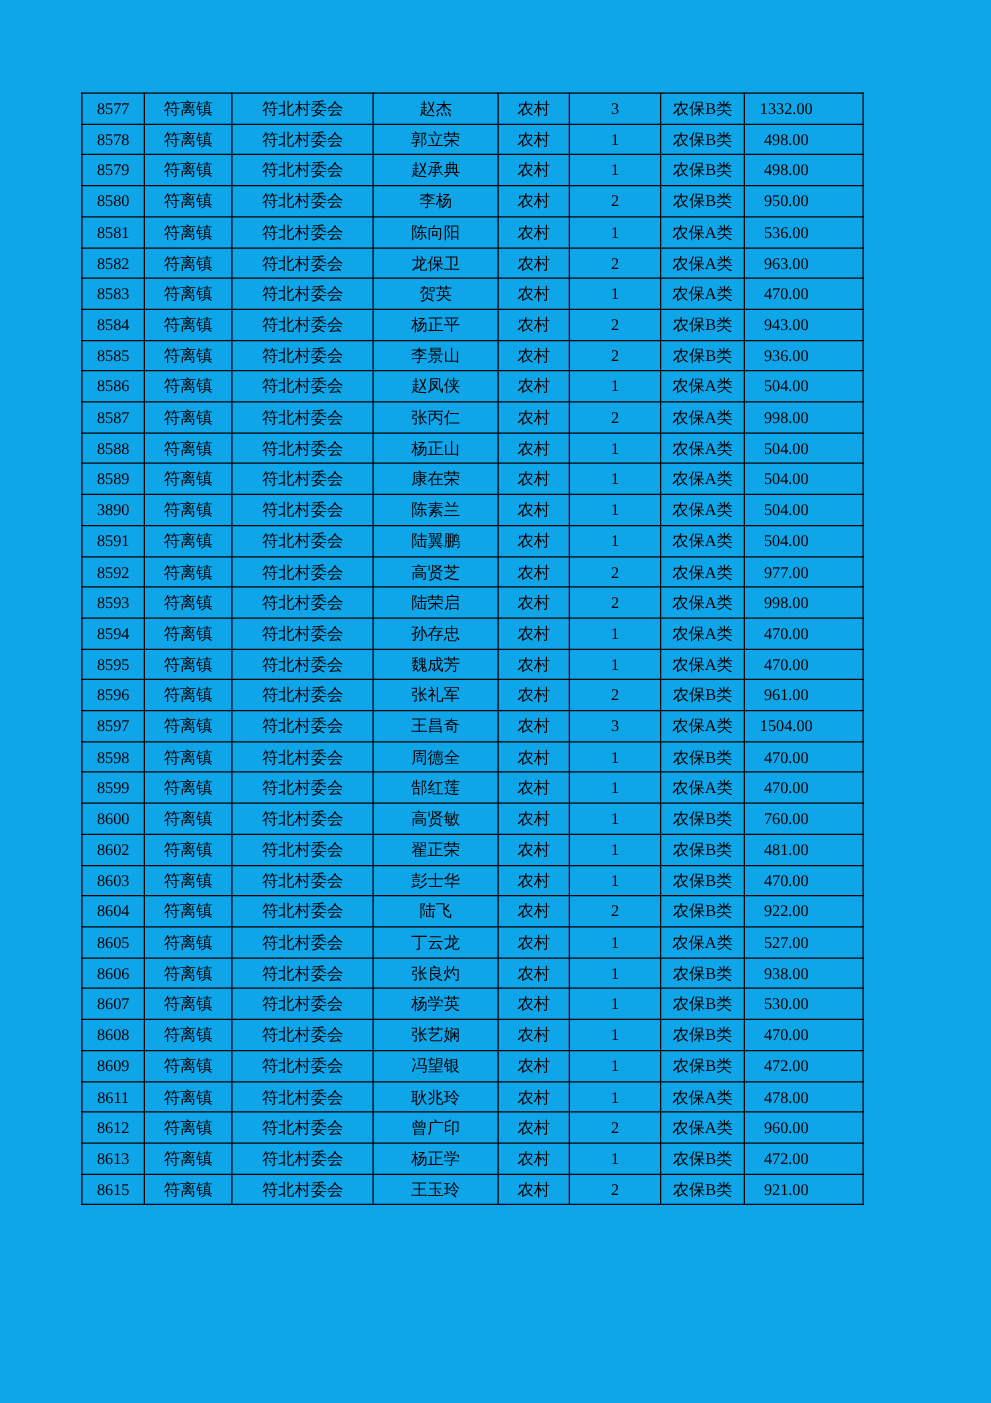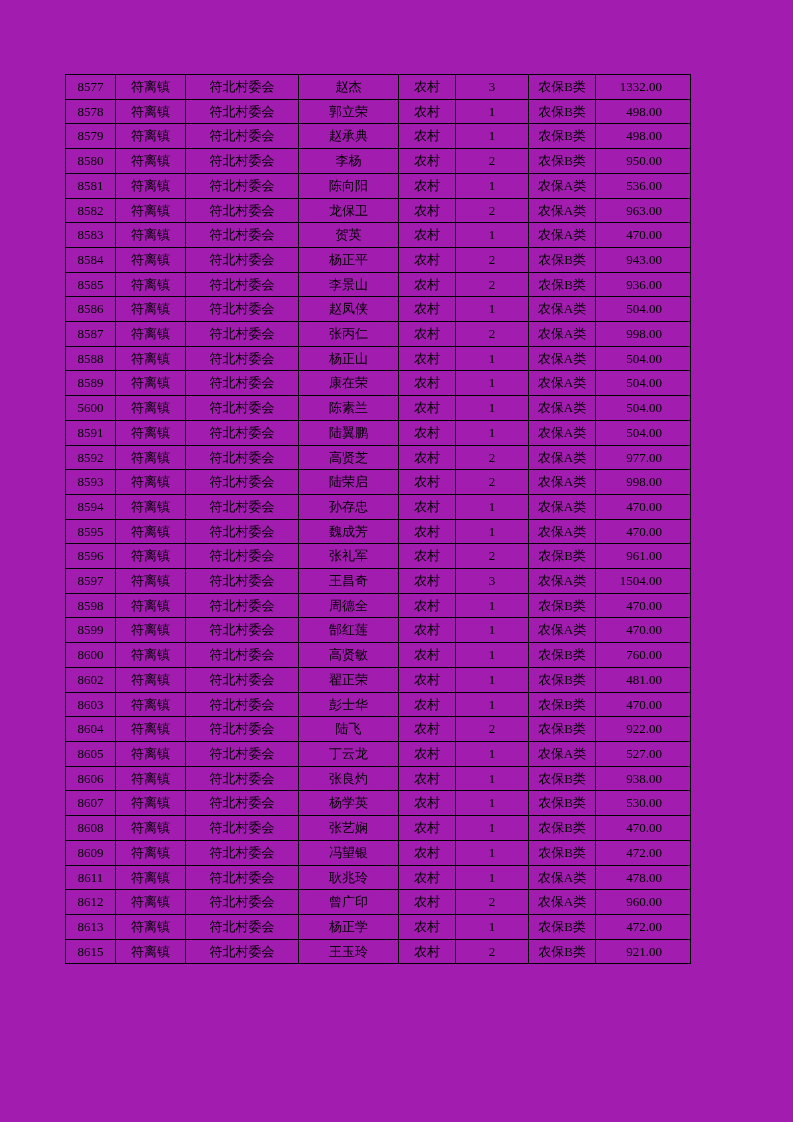--- a/index.html
+++ b/index.html
@@ -10,21 +10,21 @@
     width: 793px;
     height: 1122px;
     background: #ffffff;
     font-family: "Liberation Serif", "DejaVu Serif", serif;
     color: #000000;
   }
   .page {
     position: relative;
     width: 793px;
     height: 1122px;
-    background: #a21caf;
+    background: #0ea5e9;
     overflow: hidden;
   }
   table.grid {
     position: absolute;
     left: 65px;
     top: 74px;
     width: 625px;
     border-collapse: collapse;
     table-layout: fixed;
   }
@@ -33,21 +33,20 @@
     font-size: 13px;
     line-height: 23.7px;
     height: 23.7px;
     padding: 0;
     text-align: center;
     white-space: nowrap;
     overflow: hidden;
     font-family: "Liberation Serif", "DejaVu Serif", serif;
   }
   table.grid td.col-7 {
-    text-align: right;
     padding-right: 28px;
   }
 </style>
 </head>
 <body>
 
 <div class="page">
   <table class="grid">
     <colgroup>
       <col style="width:50px">
@@ -184,21 +183,21 @@
           <td class="col-0">8589</td>
           <td class="col-1">符离镇</td>
           <td class="col-2">符北村委会</td>
           <td class="col-3">康在荣</td>
           <td class="col-4">农村</td>
           <td class="col-5">1</td>
           <td class="col-6">农保A类</td>
           <td class="col-7">504.00</td>
         </tr>
         <tr>
-          <td class="col-0">5600</td>
+          <td class="col-0">3890</td>
           <td class="col-1">符离镇</td>
           <td class="col-2">符北村委会</td>
           <td class="col-3">陈素兰</td>
           <td class="col-4">农村</td>
           <td class="col-5">1</td>
           <td class="col-6">农保A类</td>
           <td class="col-7">504.00</td>
         </tr>
         <tr>
           <td class="col-0">8591</td>

